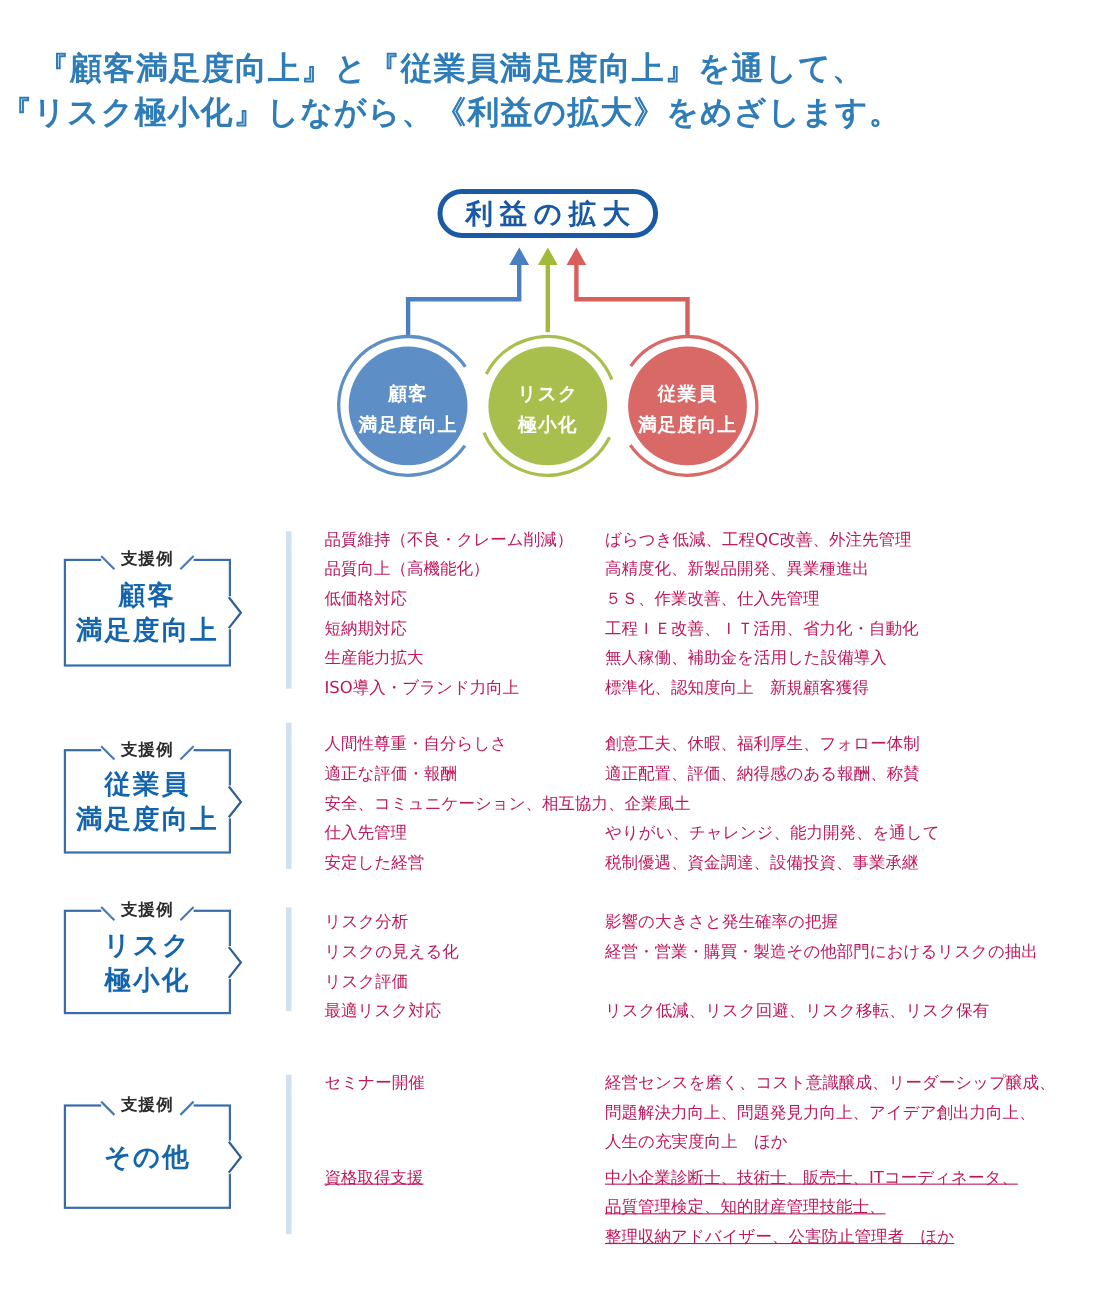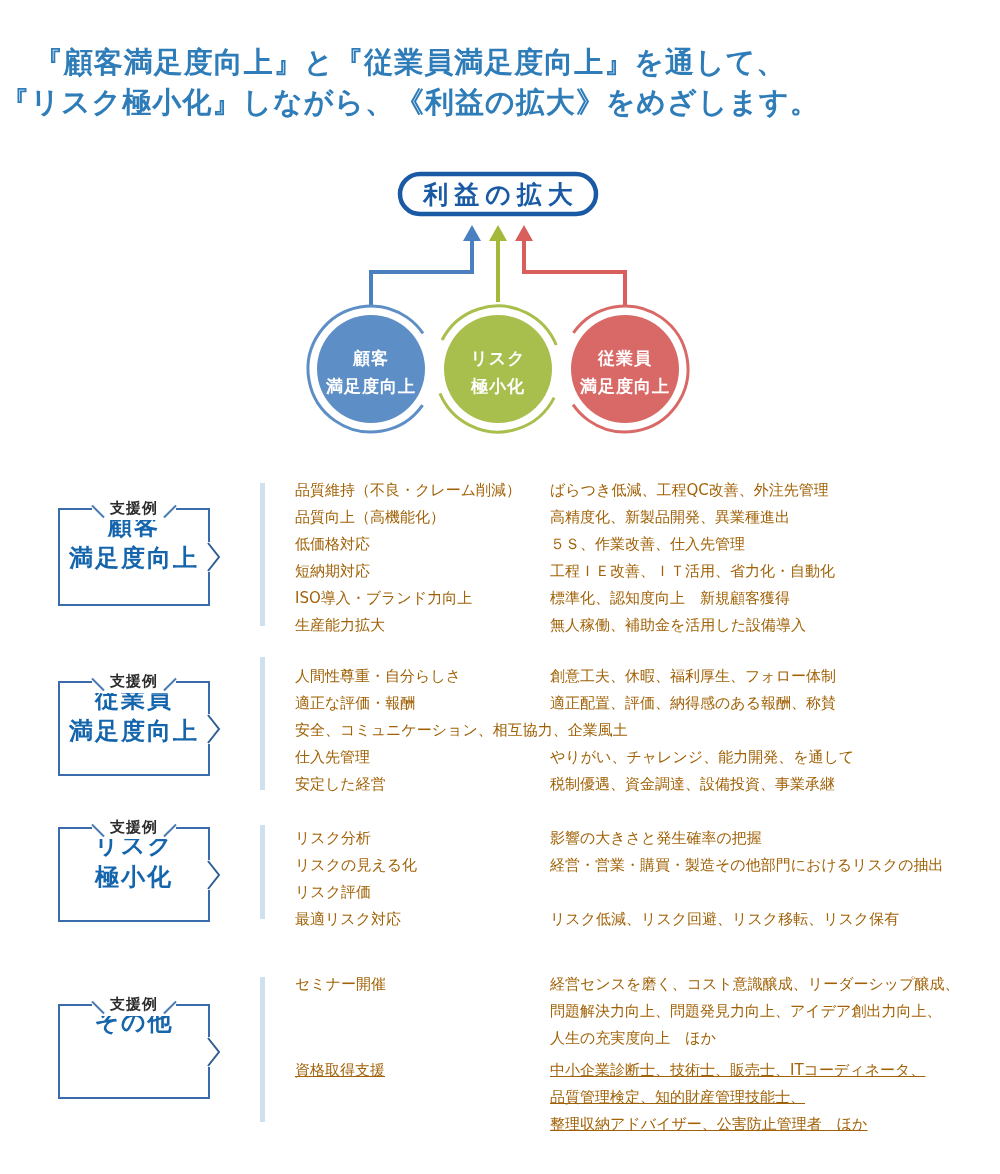--- a/index.html
+++ b/index.html
@@ -12,21 +12,21 @@
     position:absolute;top:42px;left:0;width:820px;text-align:center;
     color:#2e7cb8;font-size:29px;font-weight:bold;line-height:40px;letter-spacing:1px;
   }
   
   .diagram{position:absolute;left:280px;top:160px;}
   .pill-text{fill:#1a5aa5;font-size:25px;font-weight:bold;letter-spacing:6px;}
   .circle-text{fill:#ffffff;font-size:17px;font-weight:bold;letter-spacing:1px;}
   
   .support-box{
     position:absolute;left:58px;width:152px;border:2px solid #3a6cad;background:#fff;
-    display:flex;flex-direction:column;justify-content:flex-start;box-sizing:border-box;
+    display:flex;flex-direction:column;justify-content:center;box-sizing:border-box;
   }
   .box-title{
     text-align:center;color:#1565ac;font-weight:bold;font-size:24px;line-height:32px;letter-spacing:2px;
   }
   .tab{
     position:absolute;top:-13px;left:50%;transform:translateX(-50%);
     background:#fff;padding:0 5px;display:flex;align-items:center;white-space:nowrap;
   }
   .tab-text{font-size:15px;font-weight:bold;color:#2b2b2b;letter-spacing:1px;}
   .mark{display:inline-block;width:2px;height:17px;background:#4a7ab5;}
@@ -34,21 +34,21 @@
   .mark-r{transform:rotate(45deg);margin-left:11px;margin-top:6px;}
   .chev-mask{
     position:absolute;right:-2px;top:50%;transform:translateY(-50%);
     width:4px;height:30px;background:#fff;
   }
   .chev{position:absolute;right:-13px;top:50%;transform:translateY(-50%);}
   
   .vbar{position:absolute;left:260px;width:5px;background:#cfe0ee;}
   
   .section-content{position:absolute;left:295px;width:690px;}
-  .row{display:flex;font-size:15px;line-height:27px;color:#a16207;}
+  .row{display:flex;font-size:15px;line-height:27px;color:#be185d;}
   .cell-left{width:255px;flex-shrink:0;}
   .cell-right{flex:1;}
   .row + .row-gap{margin-top:5px;text-decoration:underline;}
 </style>
 </head>
 <body>
 
 <div class="canvas">
 
   <div class="page-title">
@@ -111,26 +111,26 @@
     </div>
     <div class="row">
       <div class="cell-left">低価格対応</div>
       <div class="cell-right">５Ｓ、作業改善、仕入先管理</div>
     </div>
     <div class="row">
       <div class="cell-left">短納期対応</div>
       <div class="cell-right">工程ＩＥ改善、ＩＴ活用、省力化・自動化</div>
     </div>
     <div class="row">
+      <div class="cell-left">生産能力拡大</div>
+      <div class="cell-right">無人稼働、補助金を活用した設備導入</div>
+    </div>
+    <div class="row">
       <div class="cell-left">ISO導入・ブランド力向上</div>
       <div class="cell-right">標準化、認知度向上　新規顧客獲得</div>
-    </div>
-    <div class="row">
-      <div class="cell-left">生産能力拡大</div>
-      <div class="cell-right">無人稼働、補助金を活用した設備導入</div>
     </div>
   </div>
 
   <div class="support-box" style="top:681px;height:95px;">
     <div class="tab">
       <span class="mark mark-l"></span>
       <span class="tab-text">支援例</span>
       <span class="mark mark-r"></span>
     </div>
     <div class="box-title">

